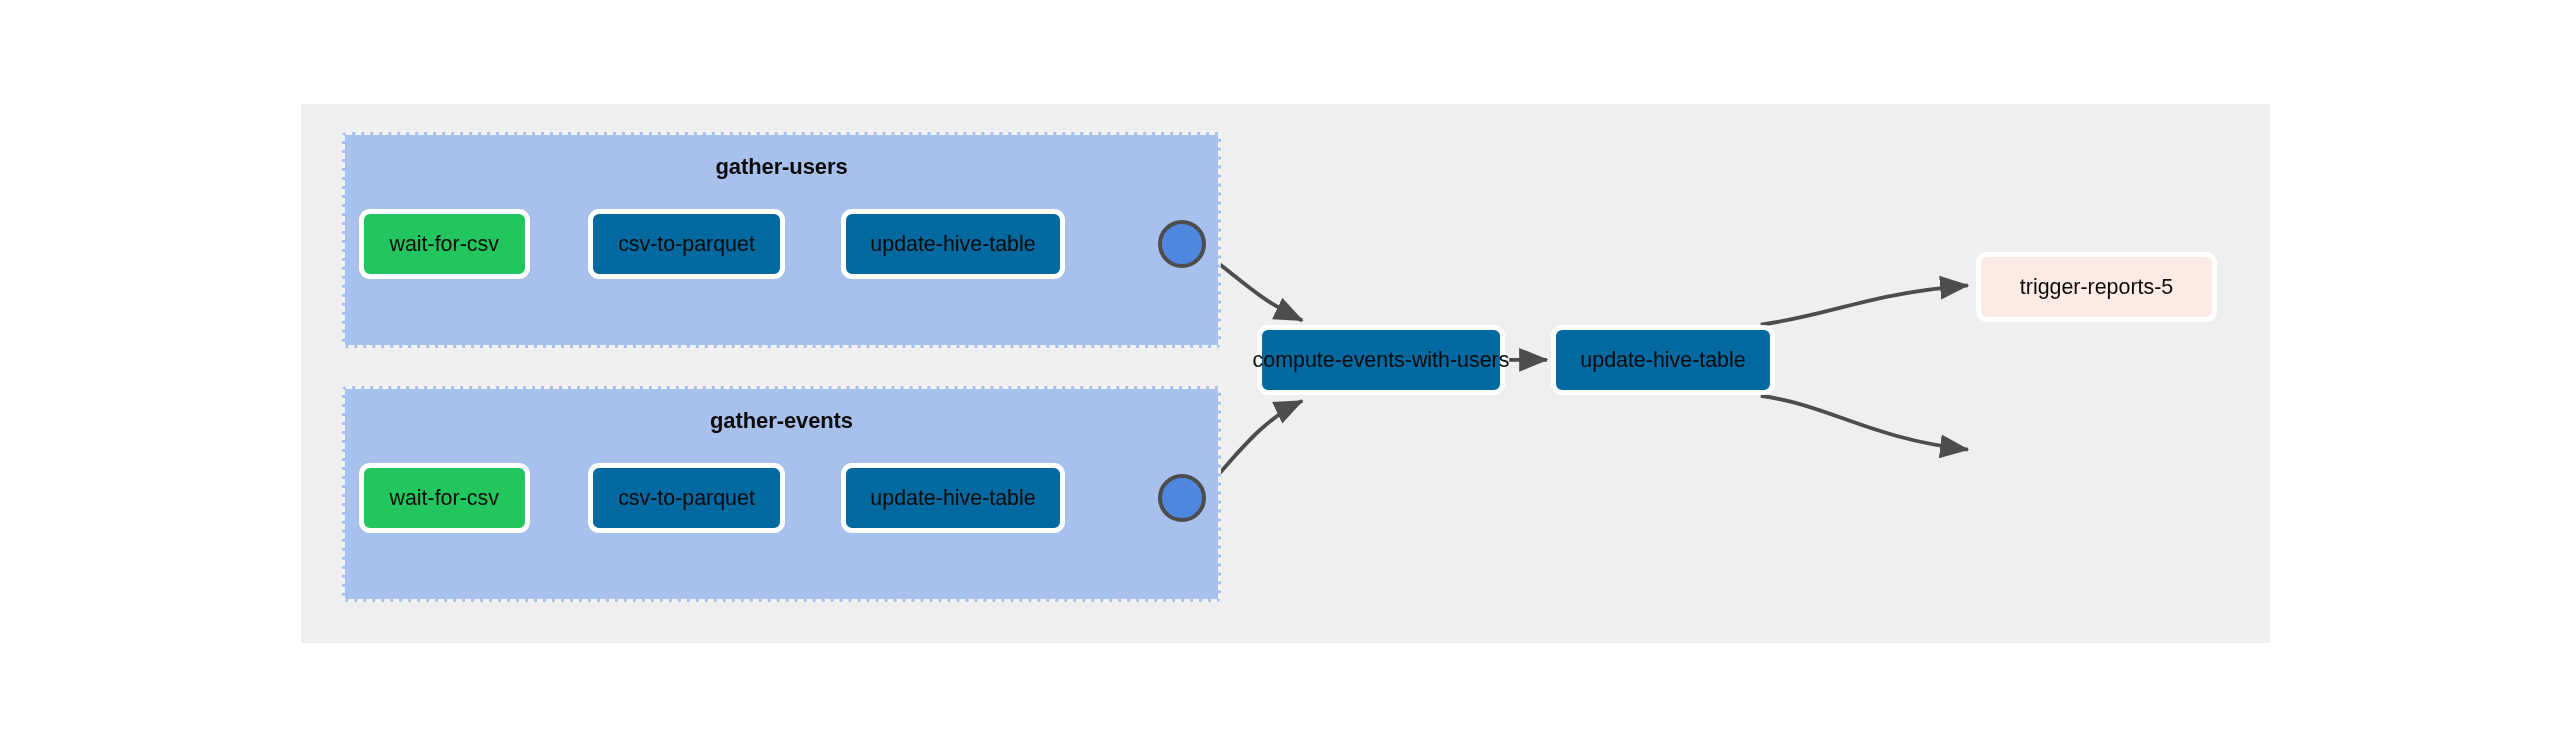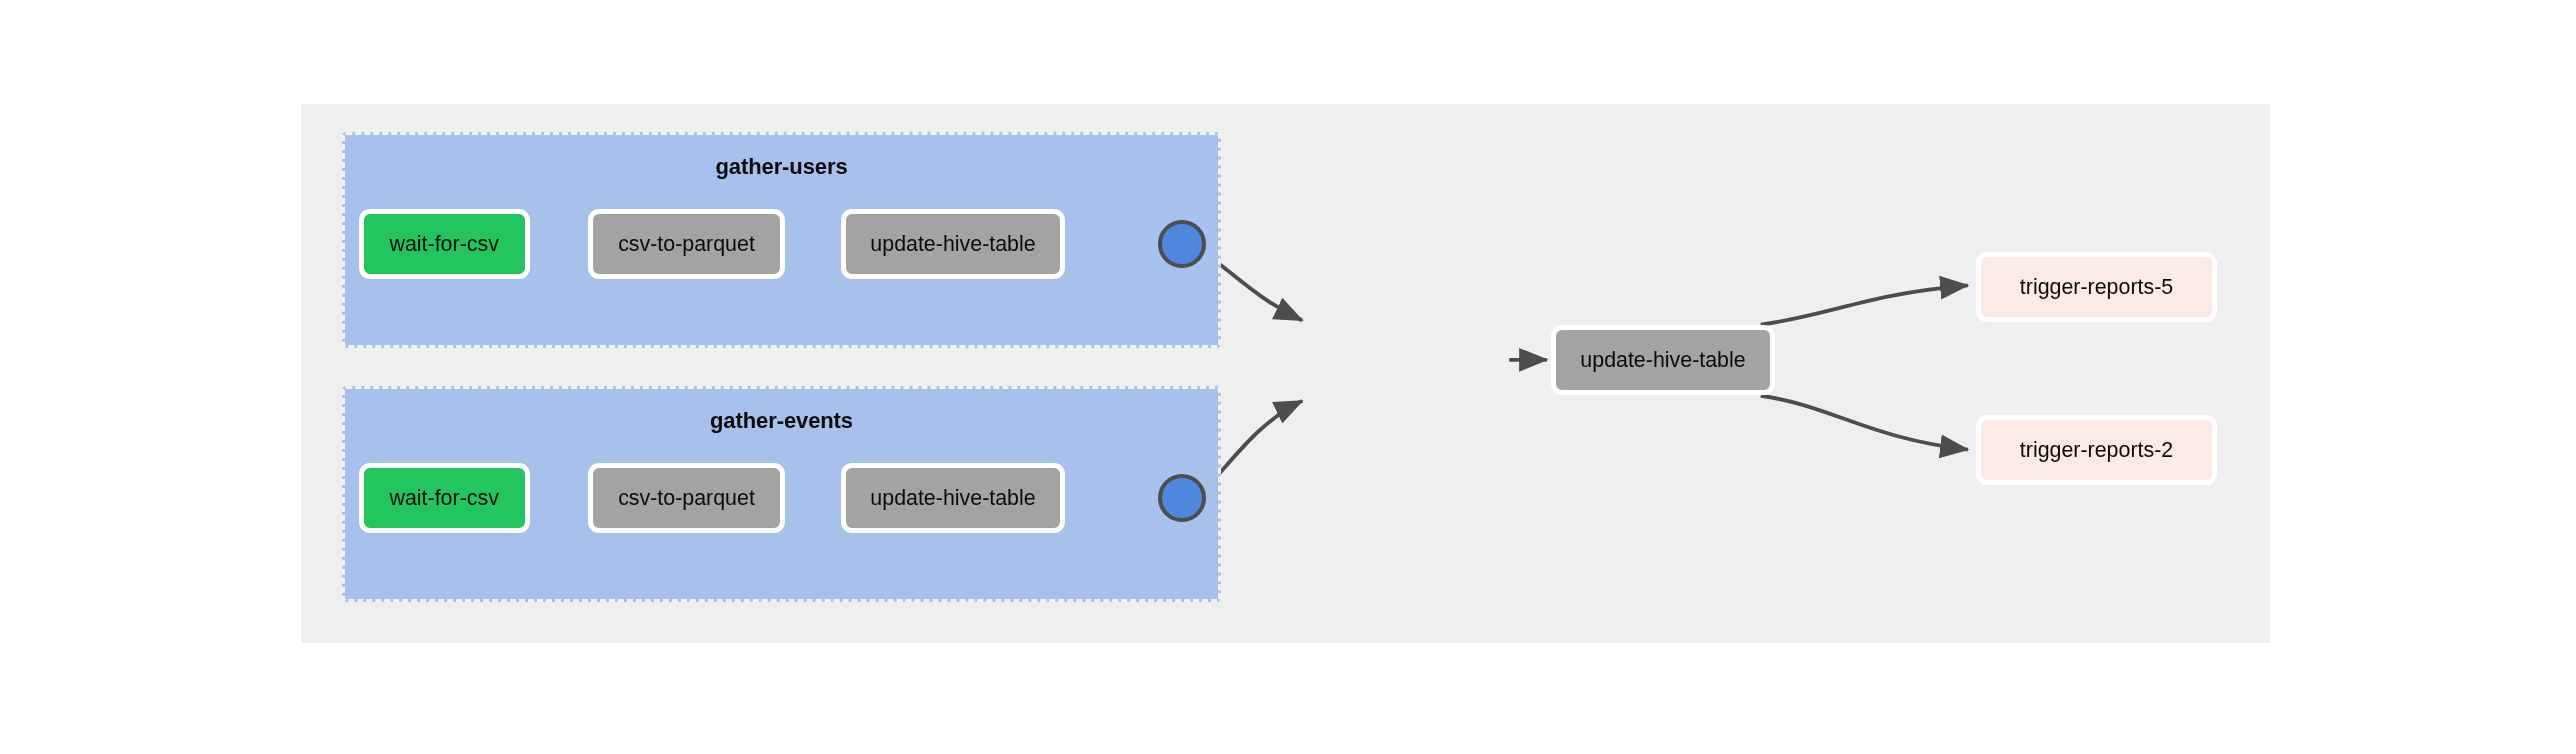--- a/index.html
+++ b/index.html
@@ -63,21 +63,21 @@
     align-items: center;
     justify-content: center;
     border-radius: 11px;
     border: 5.1px solid #ffffff;
     font-size: 21.4px;
     color: #0b0b0b;
     white-space: nowrap;
     user-select: none;
   }
   .node.sensor  { background: #22c55e; }
-  .node.op      { background: #a3a3a3; }
+  .node.op      { background: #0369a1; }
   .node.trigger { background: #fceae5; }
 
   
   .n-wait     { left: 13.7px;  top: 74px;  width: 171px; height: 70px; }
   .n-csv      { left: 243px; top: 74px;  width: 197px; height: 70px; }
   .n-hive     { left: 496px; top: 74px;  width: 224px; height: 70px; }
 
   
   #node-compute-events-with-users { left: 956px; top: 221px; width: 248px; height: 70px; }
   #node-update-hive-table-main    { left: 1250px; top: 221px; width: 224px; height: 70px; }
@@ -171,22 +171,22 @@
 
     <div class="task-group" id="group-gather-events">
       <div class="group-title">gather-events</div>
 
       <div class="node sensor n-wait">wait-for-csv</div>
       <div class="node op n-csv">csv-to-parquet</div>
       <div class="node op n-hive">update-hive-table</div>
       <div class="join-circle n-circle"></div>
     </div>
 
+    <div class="node op" id="node-compute-events-with-users">compute-events-with-users</div>
 
     <div class="node op" id="node-update-hive-table-main">update-hive-table</div>
 
     <div class="node trigger" id="node-trigger-reports-1">trigger-reports-5</div>
 
-    <div class="node trigger" id="node-trigger-reports-2">trigger-reports-2</div>
 
   </div>
 </div>
 
 
 </body></html>

